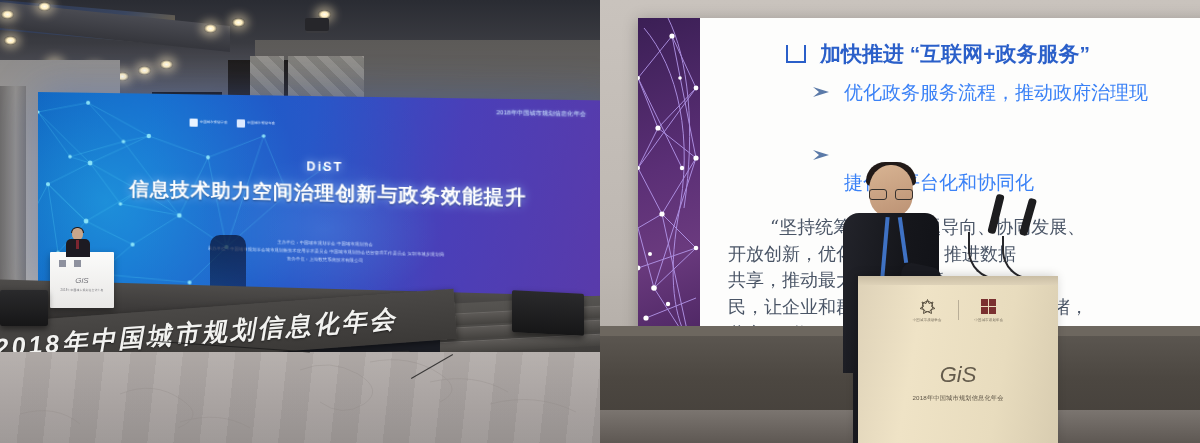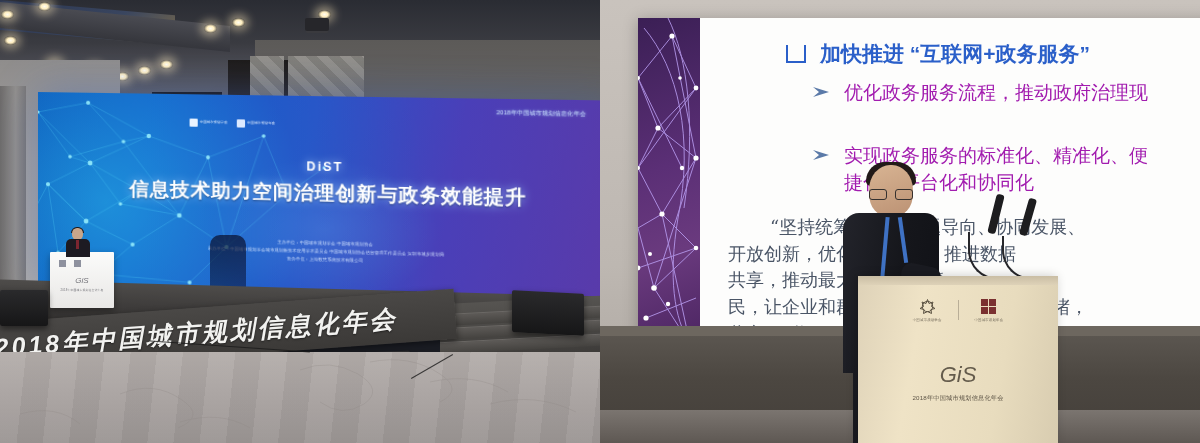--- a/index.html
+++ b/index.html
@@ -110,21 +110,21 @@
     background:linear-gradient(160deg,#3b1f55 0%,#5b2f76 45%,#6a3a7e 70%,#4a2460 100%);}
   .accent-red{position:absolute;right:8px;top:8px;width:16px;height:26px;
     background:linear-gradient(180deg,#e8556d,#d23a55);}
   .accent-blue{position:absolute;right:6px;top:215px;width:14px;height:12px;background:#2f6fd0;}
   .slide-body{position:absolute;left:62px;top:0;right:0;bottom:0;padding:0;}
   .sl-head{position:absolute;left:86px;top:22px;display:flex;align-items:center;gap:14px;}
   .sq-bullet{width:16px;height:16px;border:2.5px solid #2a5fc9;border-top:none;}
   .sl-head-text{color:#2a5fc9;font-size:21px;font-weight:bold;white-space:nowrap;}
   .sl-bullet{position:absolute;display:flex;gap:12px;}
   .arrow-icon{flex:0 0 auto;margin-top:5px;}
-  .sl-lines{color:#a21caf;font-size:19px;line-height:1.42;}
+  .sl-lines{color:#3b82f6;font-size:19px;line-height:1.42;}
   .sl-lines .l{white-space:nowrap;}
   .sl-quote{position:absolute;left:28px;top:196px;right:6px;color:#4a5566;
     font-size:18px;line-height:1.48;font-family:"DejaVu Serif","Liberation Serif",serif;}
   .sl-quote .q{white-space:nowrap;}
   .sl-quote .ind{padding-left:42px;}
 
   
   .r-stagefront{position:absolute;left:0;top:326px;width:600px;height:117px;
     background:linear-gradient(180deg,#5e5953 0%,#4c4741 45%,#433e39 100%);}
   .r-stagefront-lip{position:absolute;left:0;top:326px;width:600px;height:10px;background:#6d675f;}
@@ -392,21 +392,21 @@
           </span>
         </div>
 
         <div class="sl-bullet" style="left:112px;top:125px;">
           <span class="arrow-icon">
             <svg width="20" height="14" viewBox="0 0 20 14">
                 <path d="M1 2 L17 7 L1 12 L7 7 Z" fill="#5b7aa8"></path>
               </svg>
           </span>
           <span class="sl-lines">
-            <span class="l">实现政务服务的标准化、精准化、便</span><br>
+            <br>
             <span class="l">捷化、平台化和协同化</span>
           </span>
         </div>
 
         <div class="sl-quote">
           <div class="q ind">“坚持统筹规划、问题导向、协同发展、</div>
           <div class="q">开放创新，优化服务方式，推进数据</div>
           <div class="q">共享，推动最大程度利企便</div>
           <div class="q">民，让企业和群众少跑腿、好办事、不添堵，</div>
           <div class="q">共享·互联网+政务服务’成果”</div>

